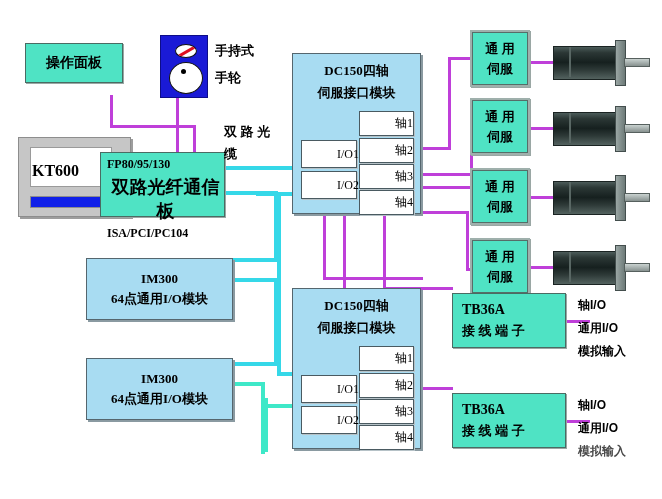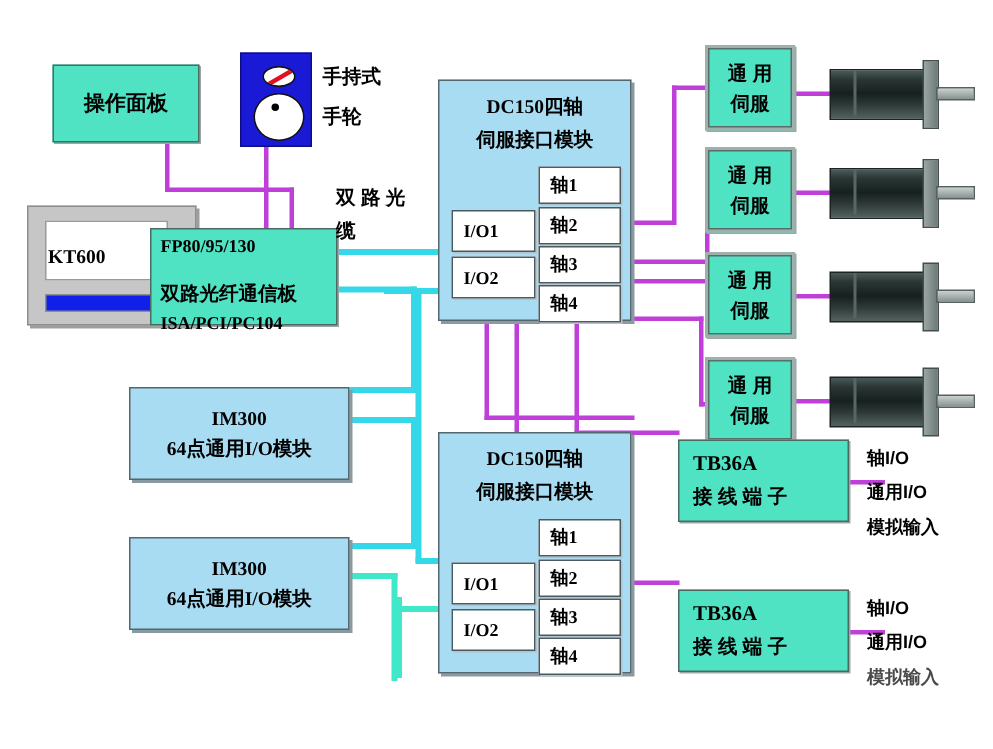--- a/index.html
+++ b/index.html
@@ -26,21 +26,21 @@
     box-shadow:2px 2px 0 #8a9aa1;
     color:#000;text-align:center;
   }
 
   
   .wbox{
     background:#ffffff;border:1px solid #4a5a61;
     display:flex;align-items:center;
     box-shadow:1px 1px 0 #b6c2c7;
   }
-  .wbox span{padding-left:7px;font-family:"Liberation Serif","DejaVu Serif",serif;font-weight:700;font-size:12px;}
+  .wbox span{padding-left:7px;font-family:"Liberation Serif","DejaVu Serif",serif;font-weight:400;font-size:12px;margin-left:28px;}
 
   
   .t-serif{font-family:"Liberation Serif","DejaVu Serif",serif;font-weight:700;}
   .t-sans{font-family:"Liberation Sans","DejaVu Sans",sans-serif;font-weight:700;}
   .lbl{position:absolute;color:#000;font-size:13px;line-height:19px;white-space:nowrap;}
 
   
   .ln{position:absolute;background:#bf3fd9;}
   .ln.cy{background:#35d8e8;}
   .ln.cy2{background:#3ee8c8;}
@@ -131,43 +131,43 @@
   <div class="ln abs" style="left:323px;top:277px;width:100px;height:3px;"></div>
 
   <div class="ln abs" style="left:566px;top:320px;width:24px;height:3px;"></div>
   <div class="ln abs" style="left:566px;top:420px;width:24px;height:3px;"></div>
 
   <div class="ln abs" style="left:530px;top:61px;width:24px;height:3px;"></div>
   <div class="ln abs" style="left:530px;top:127px;width:24px;height:3px;"></div>
   <div class="ln abs" style="left:530px;top:196px;width:24px;height:3px;"></div>
   <div class="ln abs" style="left:530px;top:266px;width:24px;height:3px;"></div>
 
-  <div class="mint abs" style="left:35px;top:43px;width:98px;height:52px;">
+  <div class="mint abs" style="left:25px;top:43px;width:98px;height:40px;">
     <div class="t-sans" style="font-size:14px;">操作面板</div>
   </div>
 
   <div class="hw abs" style="left:160px;top:35px;width:48px;height:63px;">
     <div class="hw-top" style="left:14px;top:8px;width:20px;height:12px;">
       <div class="hw-slash" style="left:-3px;top:5px;width:28px;height:3px;transform:rotate(-30deg);"></div>
     </div>
     <div class="hw-knob" style="left:8px;top:26px;width:32px;height:30px;"></div>
     <div class="hw-dot" style="left:20px;top:33px;width:5px;height:5px;"></div>
   </div>
   <div class="lbl t-sans" style="left:215px;top:41px;">手持式</div>
   <div class="lbl t-sans" style="left:215px;top:68px;">手轮</div>
 
   <div class="pc-body abs" style="left:18px;top:137px;width:113px;height:80px;">
     <div class="pc-screen abs" style="left:11px;top:9px;width:82px;height:40px;"></div>
     <div class="pc-bar abs" style="left:11px;top:58px;width:82px;height:12px;"></div>
   </div>
-  <div class="lbl t-serif" style="left:32px;top:161px;font-size:13px;">KT600</div>
+  <div class="lbl t-serif" style="left:32px;top:161px;font-size:16px;">KT600</div>
 
   <div class="mint abs" style="left:100px;top:152px;width:125px;height:65px;align-items:flex-start;justify-content:flex-start;padding:4px 0 0 6px;">
     <div class="t-serif" style="font-size:12px;">FP80/95/130</div>
-    <div class="t-sans" style="font-size:13px;margin-top:15px;">双路光纤通信板</div>
+    <div class="t-sans" style="font-size:18px;margin-top:3px;">双路光纤通信板</div>
     <div class="t-serif" style="font-size:12px;margin-top:3px;">ISA/PCI/PC104</div>
   </div>
 
   <div class="lbl t-sans" style="left:224px;top:122px;">双 路 光</div>
   <div class="lbl t-sans" style="left:224px;top:144px;">缆</div>
 
   <div class="lblue abs" style="left:292px;top:53px;width:129px;height:161px;">
     <div class="t-serif" style="font-size:13px;padding-top:8px;">DC150四轴</div>
     <div class="t-sans" style="font-size:13px;padding-top:4px;">伺服接口模块</div>
 

